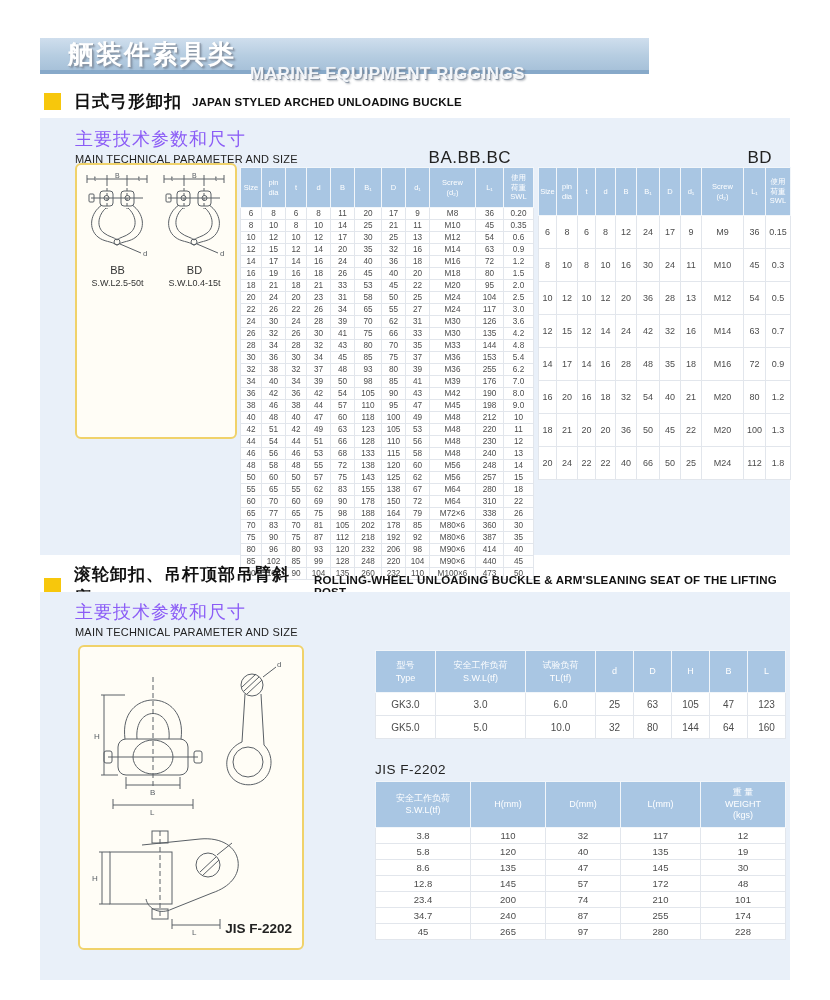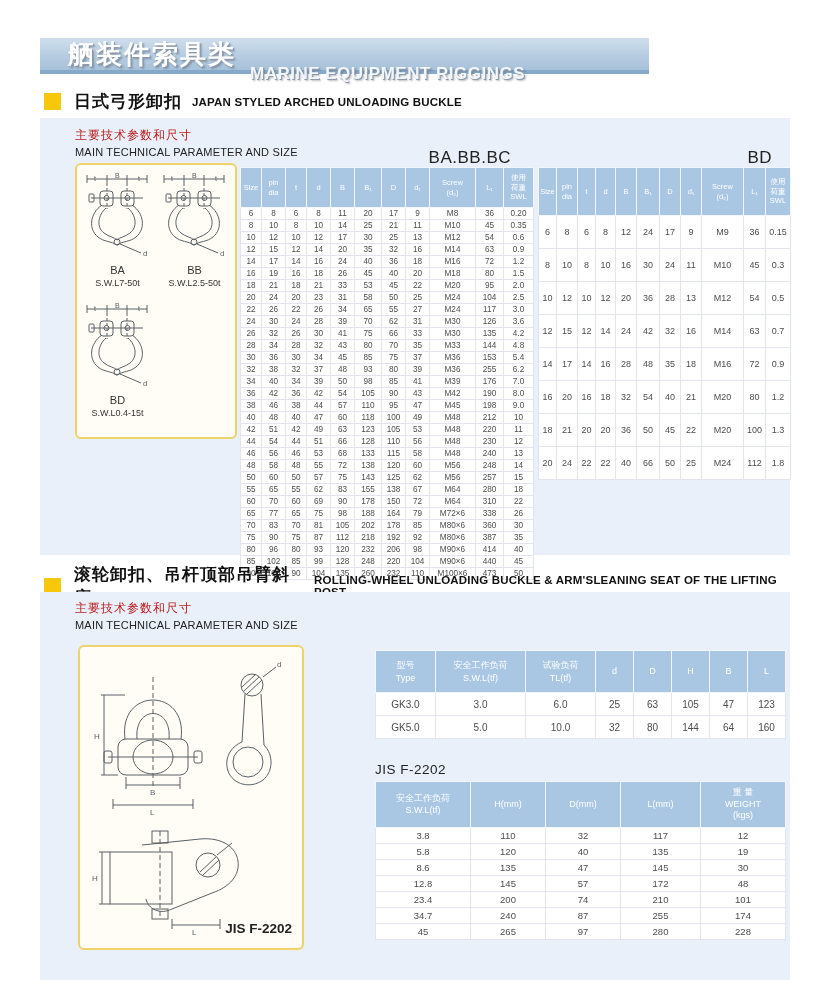--- a/index.html
+++ b/index.html
@@ -20,21 +20,21 @@
   .bullet { width:17px; height:17px; background:#f7c70c; margin-right:13px; flex:0 0 auto; }
   .sec-head .zh { font-size:17px; font-weight:bold; color:#111; letter-spacing:1px; }
   .sec-head .en { font-size:11.5px; font-weight:bold; color:#111; margin-left:10px; letter-spacing:.2px; }
 
   
   .panel { position:absolute; left:40px; width:750px; background:#e9f0f9; }
   #panel1 { top:118px; height:437px; }
   #panel2 { top:592px; height:388px; }
 
   .param { position:absolute; }
-  .param .zh { font-size:12px; color:#b91c1c; letter-spacing:1px; }
+  .param .zh { font-size:18px; color:#8b5cf6; letter-spacing:1px; }
   .param .en { font-size:11px; color:#222; margin-top:2px; letter-spacing:.2px; }
 
   .tbl-caption { position:absolute; font-size:17px; color:#222; letter-spacing:.5px; text-align:right; }
 
   
   .diagram-box { position:absolute; background:#fffdf6; border:2px solid #f0d26a; border-radius:6px; }
   #diagram1 { left:75px; top:163px; width:162px; height:276px; padding:6px 2px; }
   #diagram2 { left:78px; top:645px; width:226px; height:305px; }
   .shackle-grid { display:grid; grid-template-columns:1fr 1fr; grid-template-rows:1fr 1fr; height:100%; }
   .shackle-cell { display:flex; flex-direction:column; align-items:center; justify-content:flex-start; }
@@ -145,27 +145,20 @@
           <line x1="39" y1="73" x2="60" y2="82" class="lineart"></line>
           <text x="62" y="85" font-size="8">d</text>
         </g>
       </defs>
     </svg>
     <div class="shackle-grid">
       <div class="shackle-cell">
         <svg width="74" height="92" viewBox="0 0 74 92">
             <use href="#shackle-sym"></use>
           </svg>
-        <div class="diag-label">BA</div>
-        <div class="diag-swl">S.W.L7-50t</div>
-      </div>
-      <div class="shackle-cell">
-        <svg width="74" height="92" viewBox="0 0 74 92">
-            <use href="#shackle-sym"></use>
-          </svg>
         <div class="diag-label">BB</div>
         <div class="diag-swl">S.W.L2.5-50t</div>
       </div>
       <div class="shackle-cell">
         <svg width="74" height="92" viewBox="0 0 74 92">
             <use href="#shackle-sym"></use>
           </svg>
         <div class="diag-label">BD</div>
         <div class="diag-swl">S.W.L0.4-15t</div>
       </div>

